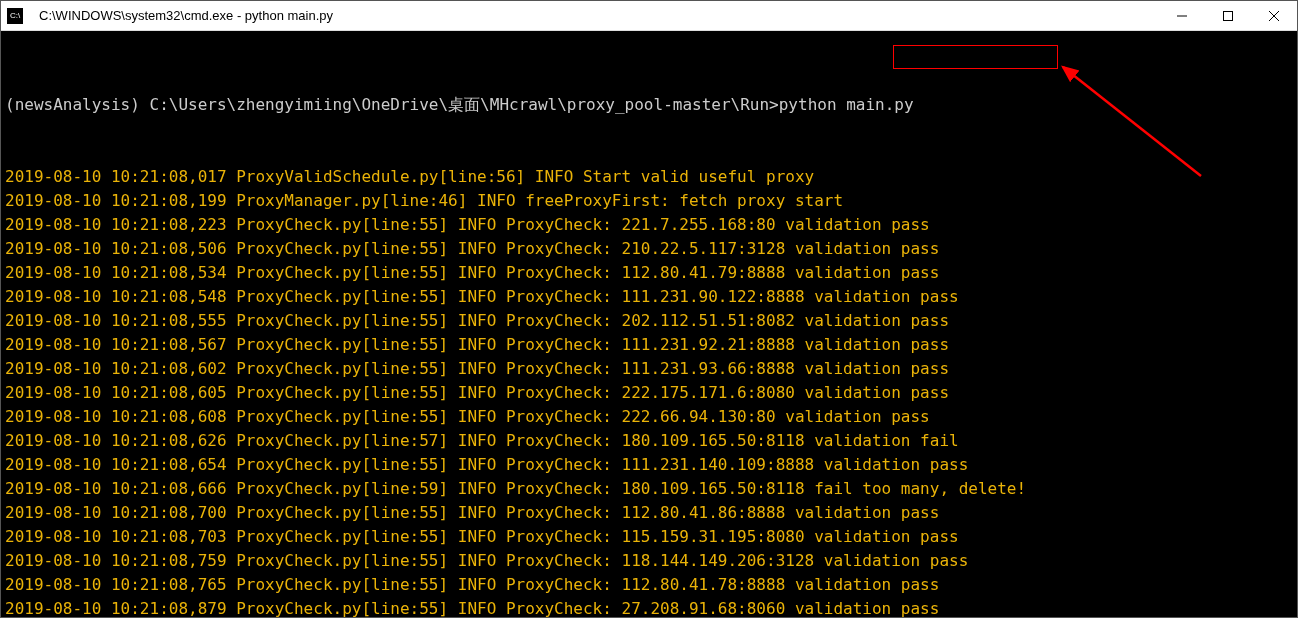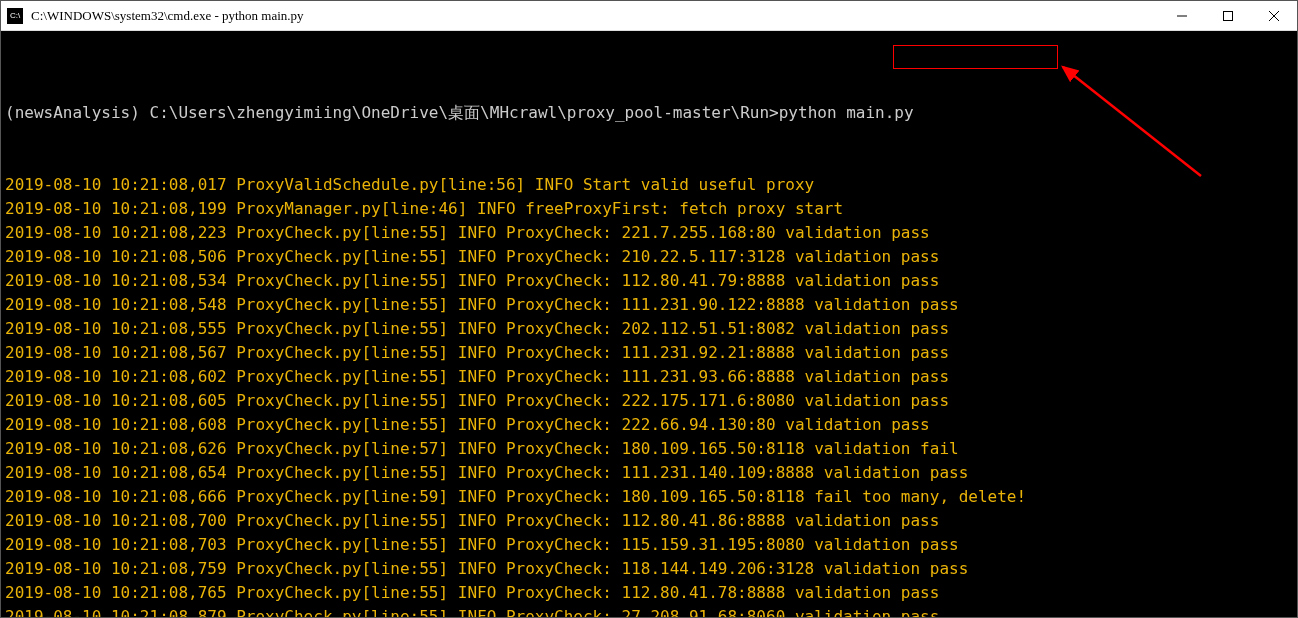--- a/index.html
+++ b/index.html
@@ -37,42 +37,43 @@
       align-items: center;
       justify-content: center;
       font-size: 8px;
       color: #fff;
       font-family: Arial, sans-serif;
     }
     .titlebar-text {
       flex: 1;
       font-size: 13px;
       color: #000;
-      font-family: Liberation Serif, serif;
+      font-family: Liberation Sans, sans-serif;
+      margin-left: 8px;
     }
     .titlebar-buttons {
       display: flex;
       height: 100%;
     }
     .titlebar-btn {
       width: 46px;
       height: 100%;
       display: flex;
       align-items: center;
       justify-content: center;
       font-size: 14px;
       color: #000;
       font-family: Arial, sans-serif;
     }
     .terminal {
       background: #000;
       color: #ccc;
       font-size: 16px;
       line-height: 24px;
-      padding: 22px 4px 4px 4px;
+      padding: 14px 4px 4px 4px;
       height: calc(100% - 30px);
       overflow: hidden;
       white-space: pre;
       font-family: "NSimSun", "SimSun", Consolas, monospace;
       position: relative;
     }
     .prompt-line {
       color: #ccc;
       position: relative;
     }

